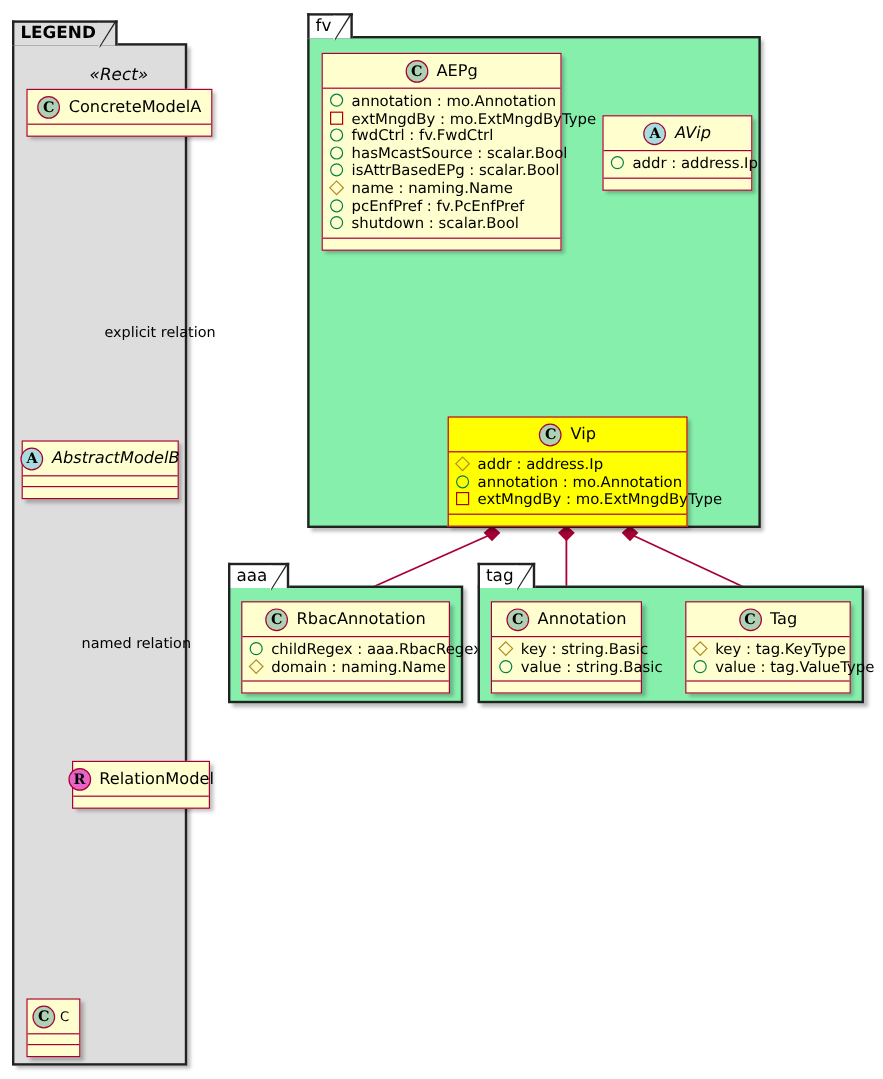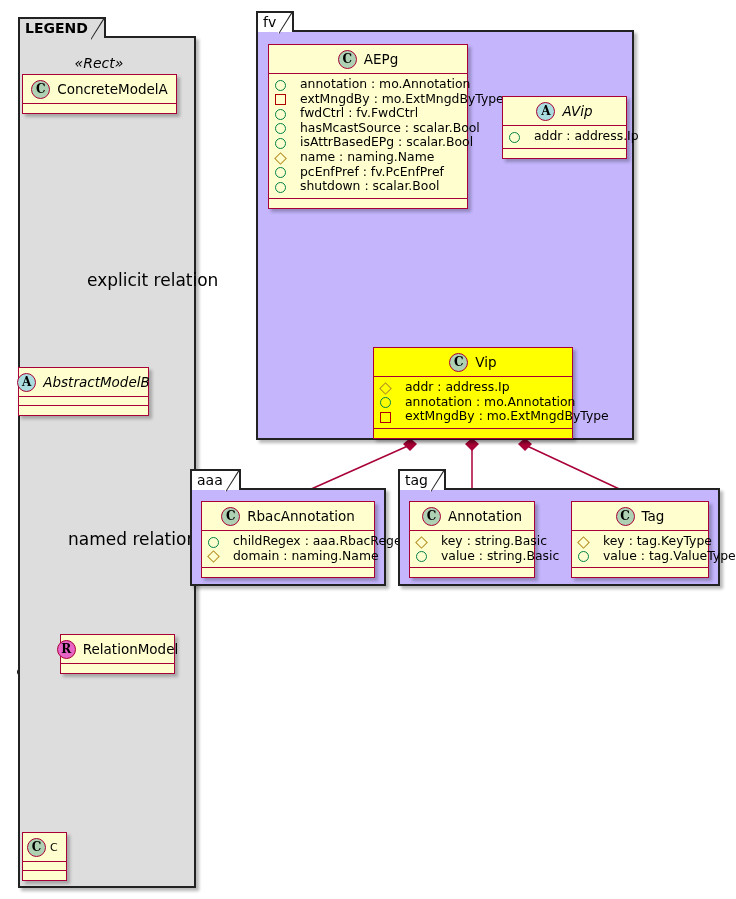--- a/index.html
+++ b/index.html
@@ -3,21 +3,21 @@
 <meta charset="utf-8">
 <style>
   html,body{margin:0;padding:0;background:#ffffff;}
   body{width:736px;height:899px;position:relative;overflow:hidden;
        font-family:"DejaVu Sans","Liberation Sans",sans-serif;}
 
   .canvas{position:absolute;left:0;top:0;width:736px;height:899px;}
 
   
   .pkg{position:absolute;box-sizing:border-box;border:2px solid #222222;
-       background:#c4b5fd;box-shadow:3px 3px 3px rgba(0,0,0,.28);}
+       background:#86efac;box-shadow:3px 3px 3px rgba(0,0,0,.28);}
   .pkg.legend-pkg{background:#dddddd;}
   .pkg-tab{position:absolute;box-sizing:border-box;border:2px solid #222222;
        border-bottom:none;background:#ffffff;height:21px;left:-2px;top:-21px;
        font-size:14px;line-height:18px;padding:0 16px 0 5px;color:#000;white-space:nowrap;}
   .pkg.legend-pkg > .pkg-tab{background:#dddddd;font-weight:bold;}
   .pkg-tab:after{content:"";position:absolute;right:-1px;top:-1px;
        width:0;height:0;border-left:14px solid #222222;border-bottom:22px solid transparent;}
   .pkg-tab:before{content:"";position:absolute;right:1px;top:0px;z-index:2;
        width:0;height:0;border-left:13px solid #ffffff;border-bottom:21px solid transparent;}
   .pkg.legend-pkg > .pkg-tab:before{border-left-color:#dddddd;}
@@ -26,21 +26,21 @@
   
   .cls{position:absolute;box-sizing:border-box;border:1.5px solid #A80036;
        background:#FEFECE;box-shadow:3px 3px 3px rgba(0,0,0,.25);}
   .cls.hl{background:#FFFF00;}
   .cls-head{box-sizing:border-box;border-bottom:1.5px solid #A80036;
        display:flex;align-items:center;justify-content:center;gap:7px;
        height:29px;font-size:13.5px;color:#000;}
   .cls-attrs{box-sizing:border-box;border-bottom:1.5px solid #A80036;
        padding:3px 5px 4px 5px;}
   .cls-foot{height:9px;}
-  .attr{display:flex;align-items:flex-end;gap:13px;font-size:12.4px;
+  .attr{display:flex;align-items:flex-start;gap:6px;font-size:12.4px;
         line-height:14.6px;color:#000;white-space:nowrap;}
 
   .stereo{position:absolute;width:100%;text-align:center;font-size:14px;
           font-style:italic;color:#000;}
 
   .cname{white-space:nowrap;}
   .cname.ital{font-style:italic;}
 
   
   .badge{width:17px;height:17px;border-radius:50%;flex:0 0 auto;
@@ -59,21 +59,21 @@
   .vm.triangle{width:0;height:0;border-left:5px solid transparent;
         border-right:5px solid transparent;border-bottom:9px solid transparent;margin-top:1px;
         position:relative;}
   .vm.triangle:after{content:"";position:absolute;left:-5px;top:0;width:0;height:0;
         border-left:5px solid transparent;border-right:5px solid transparent;
         border-bottom:9px solid #1E90FF;}
   .vm.triangle:before{content:"";position:absolute;left:-3px;top:3px;width:0;height:0;
         border-left:3px solid transparent;border-right:3px solid transparent;
         border-bottom:6px solid #FEFECE;z-index:2;}
 
-  .lbl{position:absolute;font-size:17px;color:#000;white-space:nowrap;}
+  .lbl{position:absolute;font-size:12px;color:#000;white-space:nowrap;}
 
   svg.links{position:absolute;left:0;top:0;width:736px;height:899px;
             pointer-events:none;overflow:visible;}
 </style>
 </head>
 <body>
 
 <div class="canvas">
 
   <svg class="links">
@@ -102,21 +102,21 @@
     <path d="M410,445 L300,494" fill="none" stroke="#A80036" stroke-width="1.5"></path>
     <polygon points="410,438 417,444 410,451 403,444" fill="#A80036"></polygon>
 
     <path d="M472,445 L472,494" fill="none" stroke="#A80036" stroke-width="1.5"></path>
     <polygon points="472,438 479,444 472,451 465,444" fill="#A80036"></polygon>
 
     <path d="M525,445 L630,494" fill="none" stroke="#A80036" stroke-width="1.5"></path>
     <polygon points="525,438 532,444 525,451 518,444" fill="#A80036"></polygon>
   </svg>
 
-  <div class="pkg legend-pkg" style="left:18px;top:36px;width:178px;height:852px;">
+  <div class="pkg legend-pkg" style="left:10px;top:36px;width:146px;height:852px;">
     <div class="pkg-tab">
       <span class="pkg-tab-label">LEGEND</span>
     </div>
   </div>
 
   <div class="stereo" style="left:10px;top:55px;width:178px;">«Rect»</div>
 
   <div class="cls" style="left:22px;top:74px;width:155px;">
     <div class="cls-head">
       <span class="badge c">C</span>

